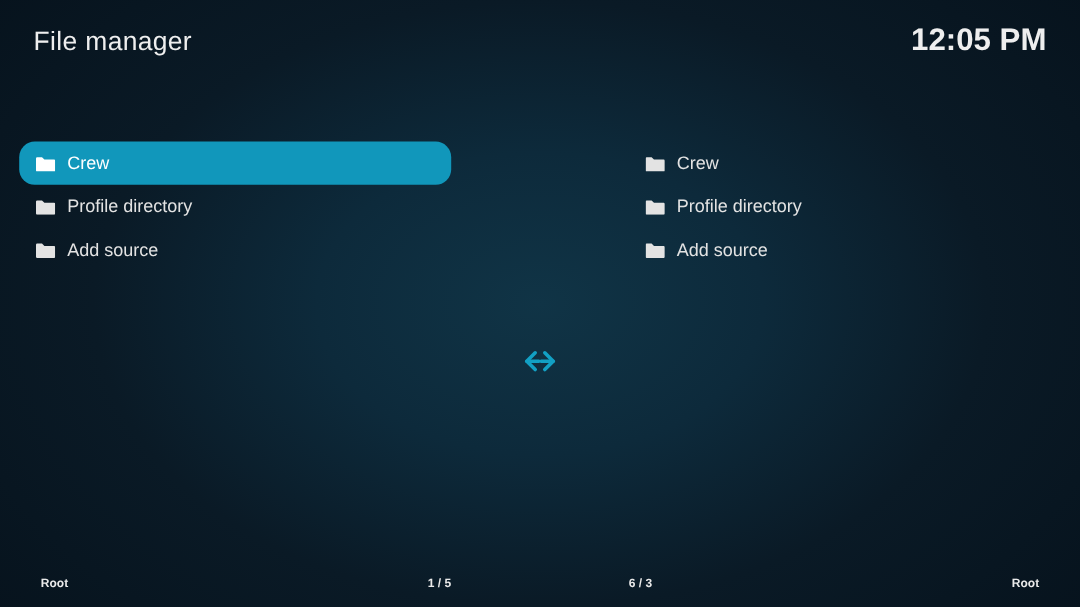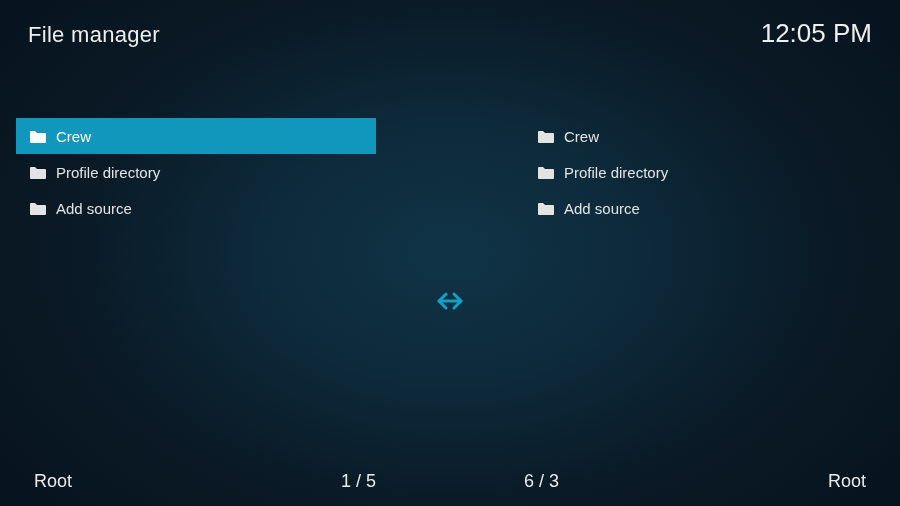--- a/index.html
+++ b/index.html
@@ -28,21 +28,21 @@
     align-items: baseline;
   }
   .title {
     font-size: 22px;
     font-weight: 300;
     letter-spacing: 0.3px;
     color: #eeeeee;
   }
   .clock {
     font-size: 26px;
-    font-weight: 400;
+    font-weight: 700;
     color: #eeeeee;
   }
 
   .panels {
     position: absolute;
     top: 118px;
     left: 16px;
     right: 16px;
     bottom: 36px;
     display: flex;
@@ -68,39 +68,40 @@
   }
 
   .row {
     height: 36px;
     display: flex;
     align-items: center;
     padding: 0 14px;
     font-size: 15px;
     color: #e3e3e3;
     cursor: pointer;
+    border-radius: 13px;
   }
   .row .icon {
     margin-right: 10px;
     display:flex;
     align-items:center;
   }
   .row.selected {
     background: #1197bb;
     color: #ffffff;
   }
 
   .footer {
     position: absolute;
     bottom: 14px;
     left: 34px;
     right: 34px;
     display: flex;
-    font-size: 18px;
-    font-weight: 400;
+    font-size: 10px;
+    font-weight: 700;
     color: #eaeaea;
   }
   .footer .side {
     flex: 1;
     display: flex;
     justify-content: space-between;
     align-items: center;
   }
   .footer .mid {
     width: 148px;

